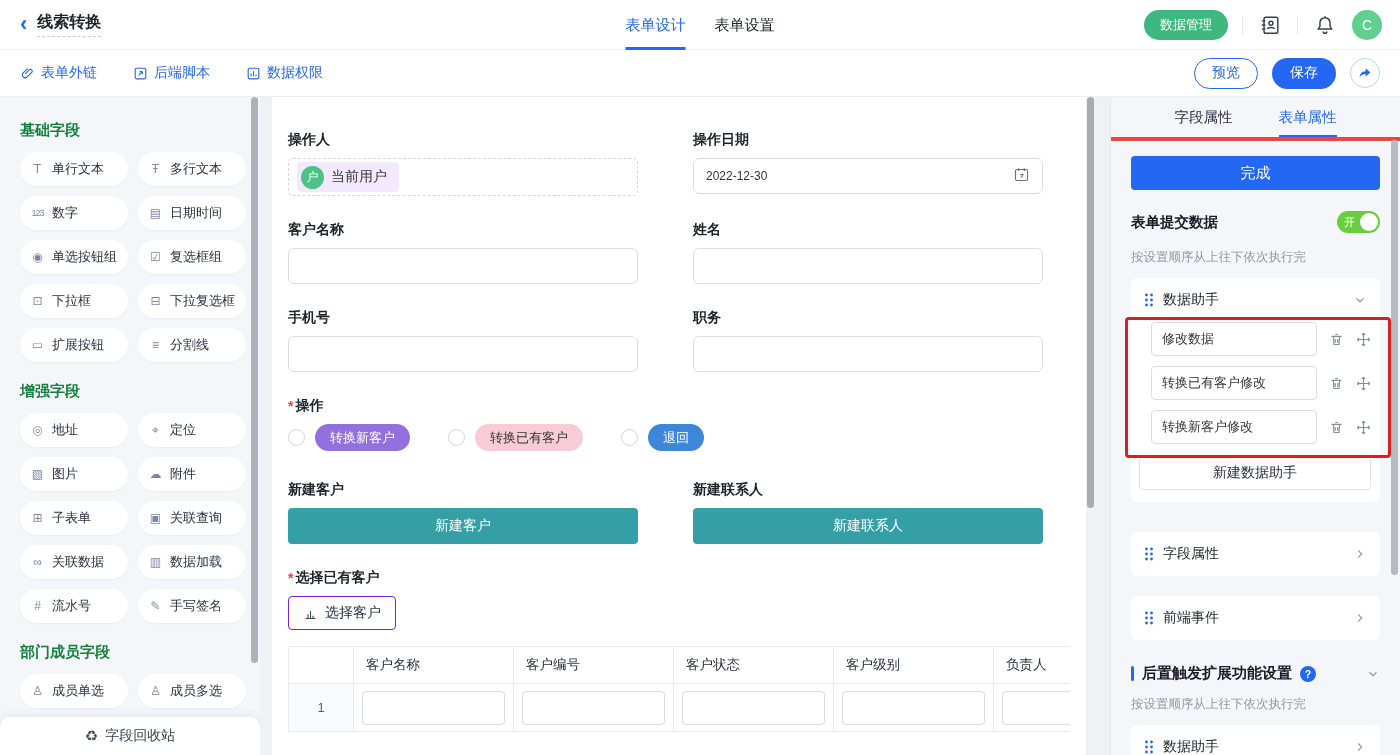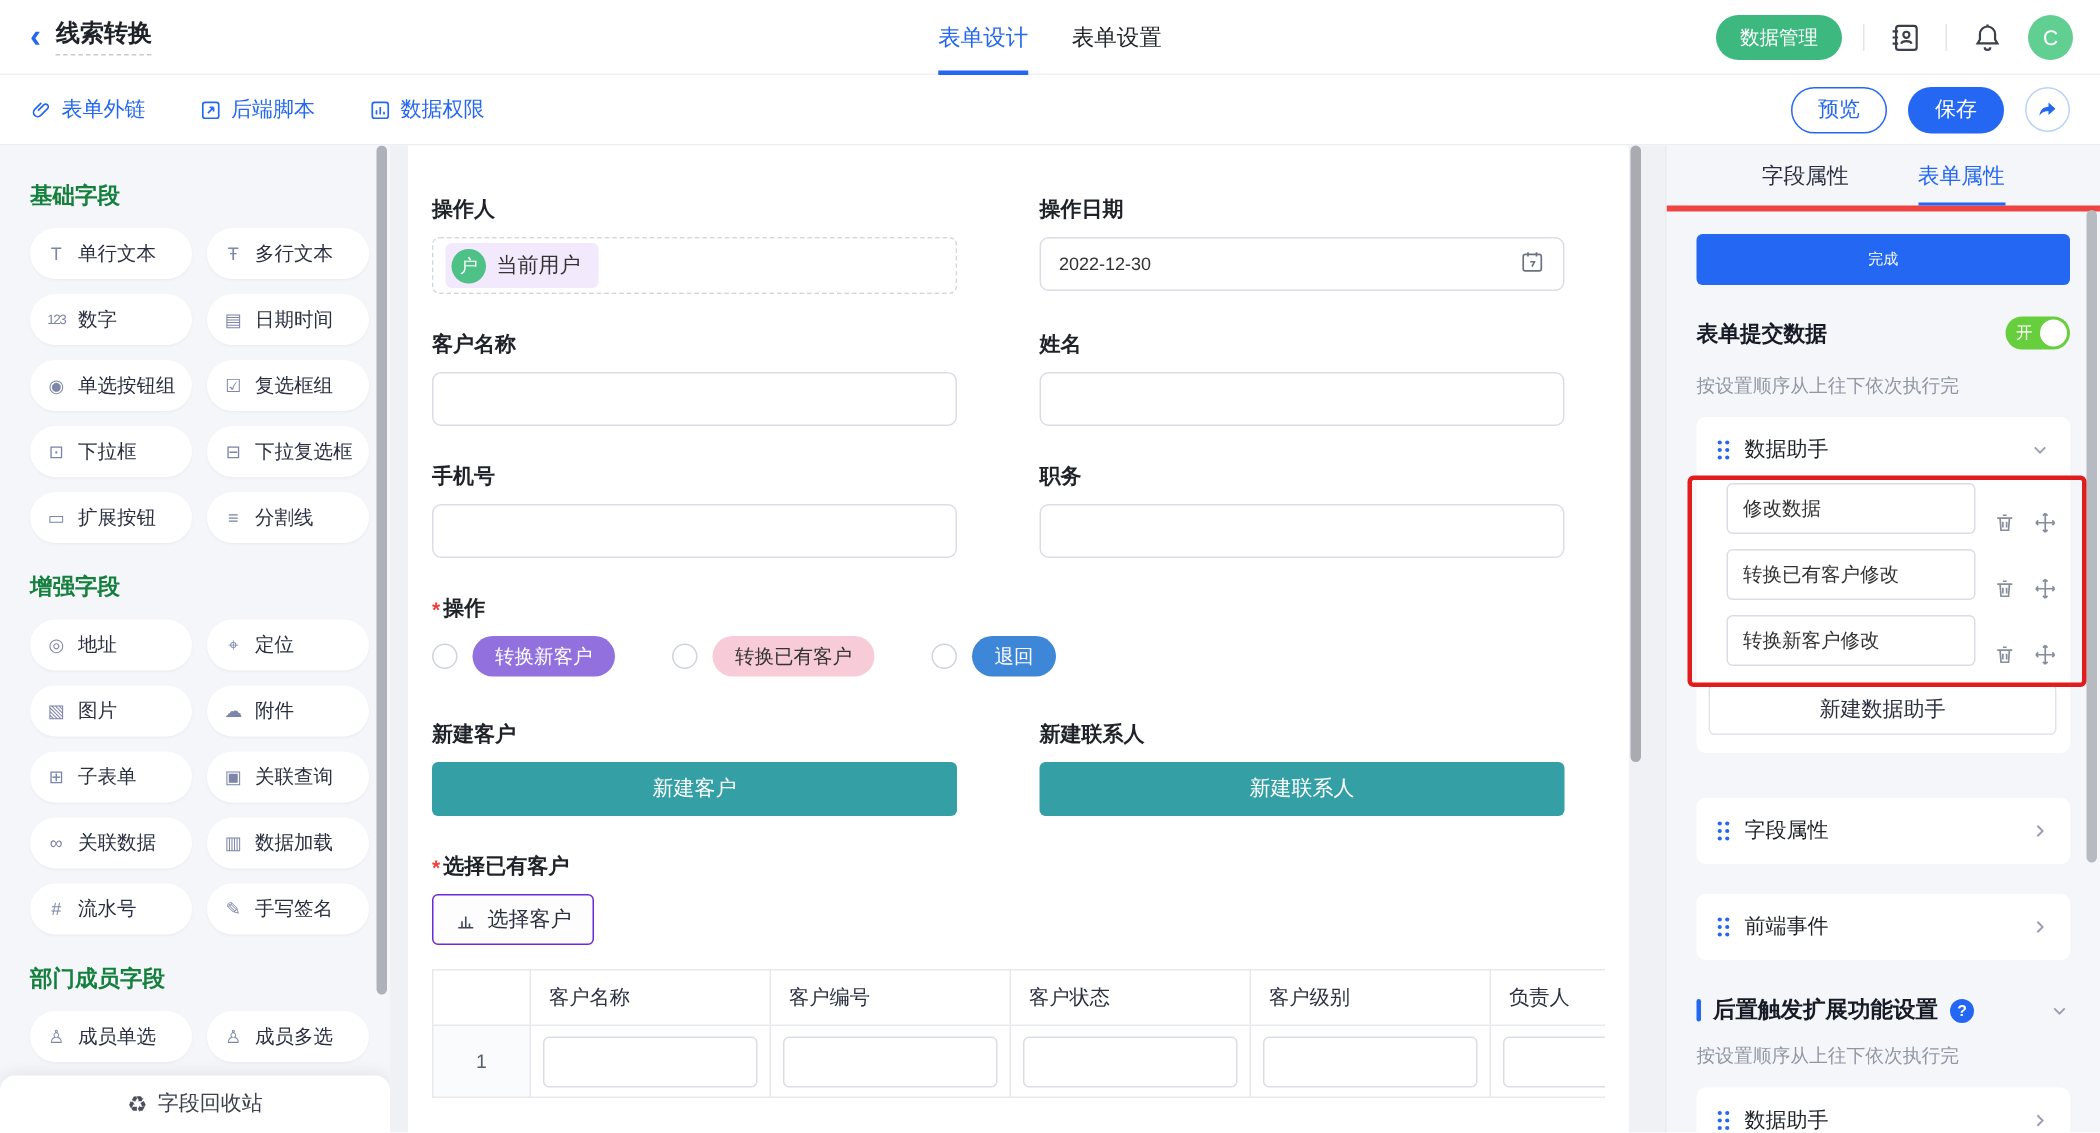--- a/index.html
+++ b/index.html
@@ -70,32 +70,32 @@
   table.sub th { height:37px; font-size:13.5px; font-weight:400; color:#2b3040; text-align:left; padding-left:12px; background:#fff; }
   table.sub td { height:48px; padding:5px 8px; }
   td.rownum { text-align:center; font-size:13px; color:#5a6070; background:#fafbfd; }
   .cell-input { height:34px; border:1px solid #dadde4; border-radius:4px; background:#fff; }
 
   
   .panel { width:290px; flex:0 0 290px; background:#f5f6fa; border-left:1px solid #e8eaef; position:relative; overflow:hidden; padding:0 20px; }
   .panel-tabs { height:44px; display:flex; justify-content:center; gap:46px; border-bottom:4px solid #ef4444; margin:0 -20px; }
   .panel-tab { display:flex; align-items:center; font-size:14.5px; color:#2b3040; border-bottom:2.5px solid transparent; padding-top:2px; cursor:pointer; }
   .panel-tab.active { color:#2467f2; border-bottom-color:#2467f2; }
-  .finish-btn { margin-top:15px; width:100%; height:34px; border:none; border-radius:4px; background:#2467f2; color:#fff; font-size:10px; cursor:pointer; }
+  .finish-btn { margin-top:15px; width:100%; height:34px; border:none; border-radius:4px; background:#2467f2; color:#fff; font-size:15px; cursor:pointer; }
   .submit-row { margin-top:21px; display:flex; align-items:center; justify-content:space-between; }
   .submit-label { font-size:14.5px; font-weight:700; color:#171b26; }
   .toggle { width:43px; height:22px; border-radius:11px; background:#67ce3e; position:relative; cursor:pointer; }
   .toggle-txt { position:absolute; left:7px; top:4px; color:#fff; font-size:11px; line-height:14px; }
   .toggle-knob { position:absolute; right:2px; top:2px; width:18px; height:18px; border-radius:50%; background:#fff; }
   .hint { margin-top:16px; font-size:12.5px; color:#9097a3; }
   .card { background:#fff; border-radius:6px; }
   .card-head { height:44px; display:flex; align-items:center; gap:9px; padding:0 13px; font-size:14px; color:#1f2329; cursor:pointer; }
   .card-head .chev { margin-left:auto; }
   .helper-card { margin-top:12px; padding-bottom:12px; }
-  .helper-row { display:flex; align-items:flex-end; gap:12px; margin:0 9px 10px 8px;padding-left:12px; }
+  .helper-row { display:flex; align-items:center; gap:12px; margin:0 9px 10px 8px;padding-left:12px; }
   .helper-input { width:182px; height:34px; border:1px solid #dadde4; border-radius:4px; background:#fff; font-size:13px; color:#333; display:flex; align-items:center; padding:0 10px; white-space:nowrap; overflow:hidden; }
   .mini-ico { width:15px; height:15px; cursor:pointer; flex:0 0 15px; }
   .new-helper-btn { display:block; margin:12px 9px 0 8px; width:232px; height:34px; border:1px solid #e1e3e9; border-radius:4px; background:#fff; font-size:14px; color:#2b3040; cursor:pointer; }
   .module-card { margin-top:20px; }
   .sec-head { margin-top:24px; display:flex; align-items:center; gap:8px; }
   .blue-bar { width:3px; height:15px; background:#2467f2; border-radius:2px; }
   .sec-title { font-size:15px; font-weight:700; color:#171b26; }
   .q-circle { width:16px; height:16px; border-radius:50%; background:#2467f2; color:#fff; font-size:10.5px; font-weight:700; display:flex; align-items:center; justify-content:center; cursor:pointer; }
   .sec-head .chev { margin-left:auto; }
   .red-annot { position:absolute; left:14px; top:220px; width:266px; height:141px; border:3px solid #e11c1c; border-radius:4px; pointer-events:none; z-index:5; }

